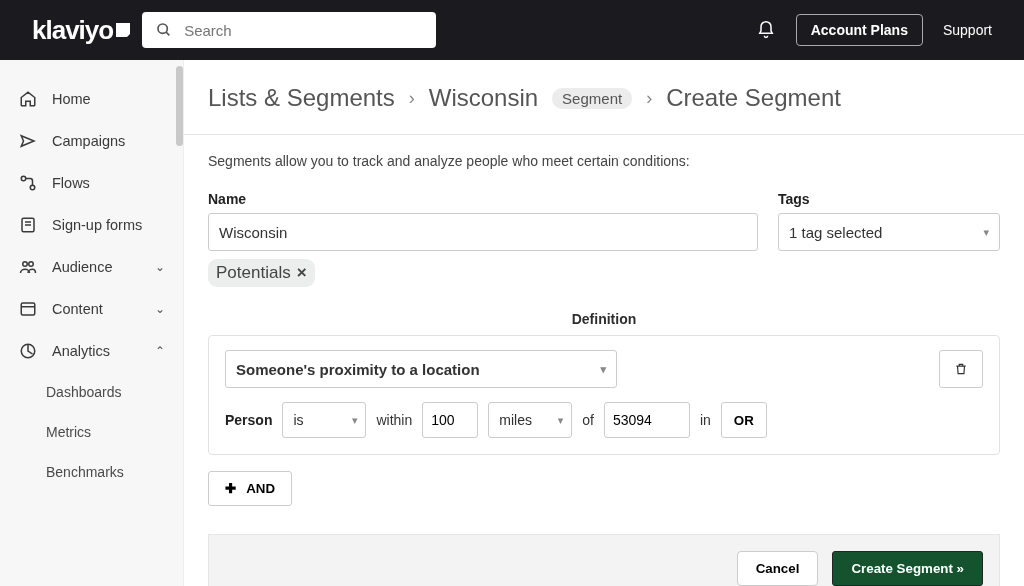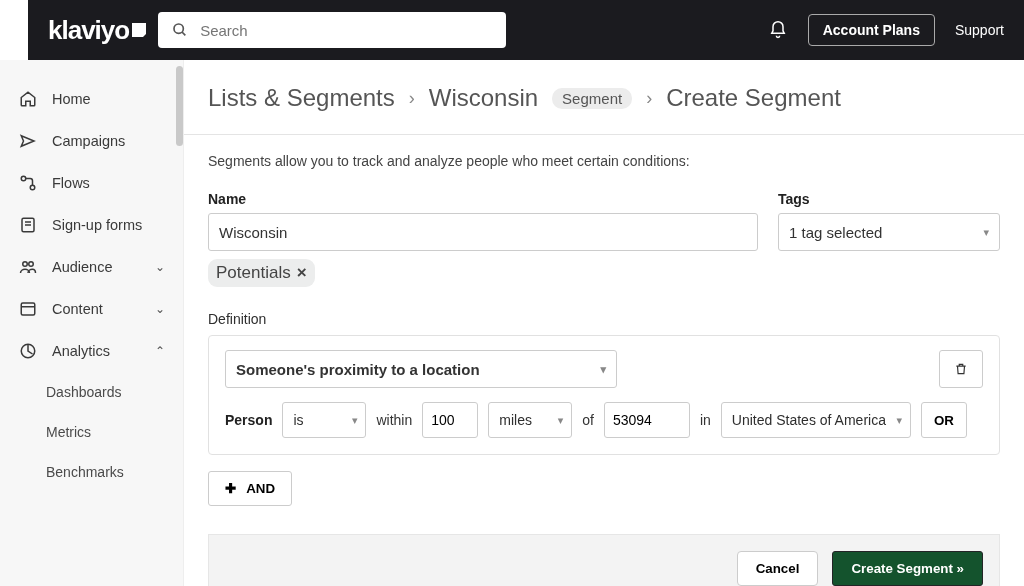--- a/index.html
+++ b/index.html
@@ -1,22 +1,22 @@
 <!DOCTYPE html>
 <html><head>
 <meta charset="utf-8">
 <style>
   * { box-sizing: border-box; margin: 0; padding: 0; }
   body { font-family: -apple-system, BlinkMacSystemFont, "Segoe UI", Helvetica, Arial, sans-serif; font-size: 14px; color: #2e2e2e; background: #fff; width: 1024px; height: 586px; overflow: hidden; }
 
-  .topbar { background: #1b1b1f; height: 60px; display: flex; align-items: center; padding: 0 20px; gap: 12px; margin-left: 28px; }
+  .topbar { background: #1b1b1f; height: 60px; display: flex; align-items: center; padding: 0 32px; gap: 12px; }
   .logo { color: #fff; font-size: 26px; font-weight: 600; letter-spacing: -1px; display: flex; align-items: center; gap: 2px; }
   .logo-mark { display:inline-block; width:14px; height:14px; background:#fff; position:relative; margin-left:1px; }
   .logo-mark::after{content:"";position:absolute;right:-2px;bottom:-2px;width:0;height:0;border-left:7px solid transparent;border-bottom:7px solid #1b1b1f;}
-  .search-wrap { background: #fff; border-radius: 4px; height: 36px; width: 348px; display: flex; align-items: center; padding: 0 12px; gap: 10px; }
+  .search-wrap { background: #fff; border-radius: 4px; height: 36px; width: 294px; display: flex; align-items: center; padding: 0 12px; gap: 10px; }
   .search-wrap input { border: none; outline: none; font-size: 15px; flex: 1; color: #555; }
   .spacer { flex: 1; }
   .topbar-right { display: flex; align-items: center; gap: 20px; color: #fff; }
   .acct-btn { border: 1px solid #aaa; color: #fff; padding: 7px 14px; border-radius: 4px; background: transparent; font-size: 14px; font-weight: 600; }
   .support-link { color: #fff; font-weight: 500; }
 
   .body-row { display: flex; height: calc(586px - 60px); }
   .sidebar { width: 184px; background: #f7f7f7; border-right: 1px solid #eee; padding-top: 18px; position: relative; }
   .sidebar-scrollbar { position:absolute; right:0; top:6px; width:7px; height:80px; background:#c9c9c9; border-radius:4px; }
   .nav-item { display: flex; align-items: center; gap: 14px; padding: 12px 18px; color: #3a3a3a; font-size: 14.5px; cursor: pointer; }
@@ -35,21 +35,21 @@
   .desc { color: #444; margin-bottom: 22px; }
   .row-flex { display:flex; gap: 20px; }
   .name-col { flex: 1; }
   .tags-col { width: 222px; }
   .label { font-weight: 600; font-size: 14px; color:#222; margin-bottom: 6px; display:block; }
   .text-input, .select-box { width: 100%; height: 38px; border: 1px solid #ccc; border-radius: 3px; padding: 0 10px; font-size: 15px; color:#333; background:#fff; }
   .select-box { display:flex; align-items:center; justify-content:space-between; cursor:pointer; }
   .chip { display:inline-flex; align-items:flex-end; gap:6px; background:#eceded; color:#444; padding: 4px 8px; border-radius:9px; margin-top:8px; font-size:17px; }
   .chip .x { font-weight:700; cursor:pointer; }
 
-  .section-label { font-weight:400; margin: 24px 0 8px 0; }
+  .section-label { font-weight:700; margin: 24px 0 8px 0; text-align: center; }
   .def-box { border:1px solid #e1e1e1; border-radius:4px; padding: 14px 16px 16px 16px; }
   .cond-row1 { display:flex; gap:12px; align-items:center;font-weight:bold; }
   .cond-select { flex: 0 0 392px; }
   .cond-row1 .spacer2 { flex:1; }
   .trash-btn { width:44px; height:38px; border:1px solid #ccc; border-radius:3px; background:#fff; display:flex; align-items:center; justify-content:center; cursor:pointer; }
   .cond-row2 { display:flex; align-items:center; gap:10px; margin-top:14px; }
   .static { font-weight:600; color:#222; }
   .static-light { color:#333; }
   .mini-select { height:36px; border:1px solid #ccc; border-radius:3px; background:#fff; padding:0 24px 0 10px; display:flex; align-items:center; position:relative; min-width:70px; cursor:pointer; }
   .mini-select::after{content:"▾"; position:absolute; right:8px; color:#888; font-size:11px;}
@@ -226,23 +226,20 @@
               <span>is</span>
             </div>
           <span class="static-light">within</span>
           <input class="mini-input" style="width: 56px;" value="100">
           <div class="mini-select" style="min-width:84px">
               <span>miles</span>
             </div>
           <span class="static-light">of</span>
           <input class="mini-input" style="width: 86px;" value="53094">
           <span class="static-light">in</span>
-          <div class="mini-select" style="min-width:176px">
-              <span>United States of America</span>
-            </div>
           <button class="or-btn">OR</button>
         </div>
       </div>
 
       <button class="and-btn">
         <span>✚</span>
         <span>AND</span>
       </button>
 
       <div class="footer-bar">

